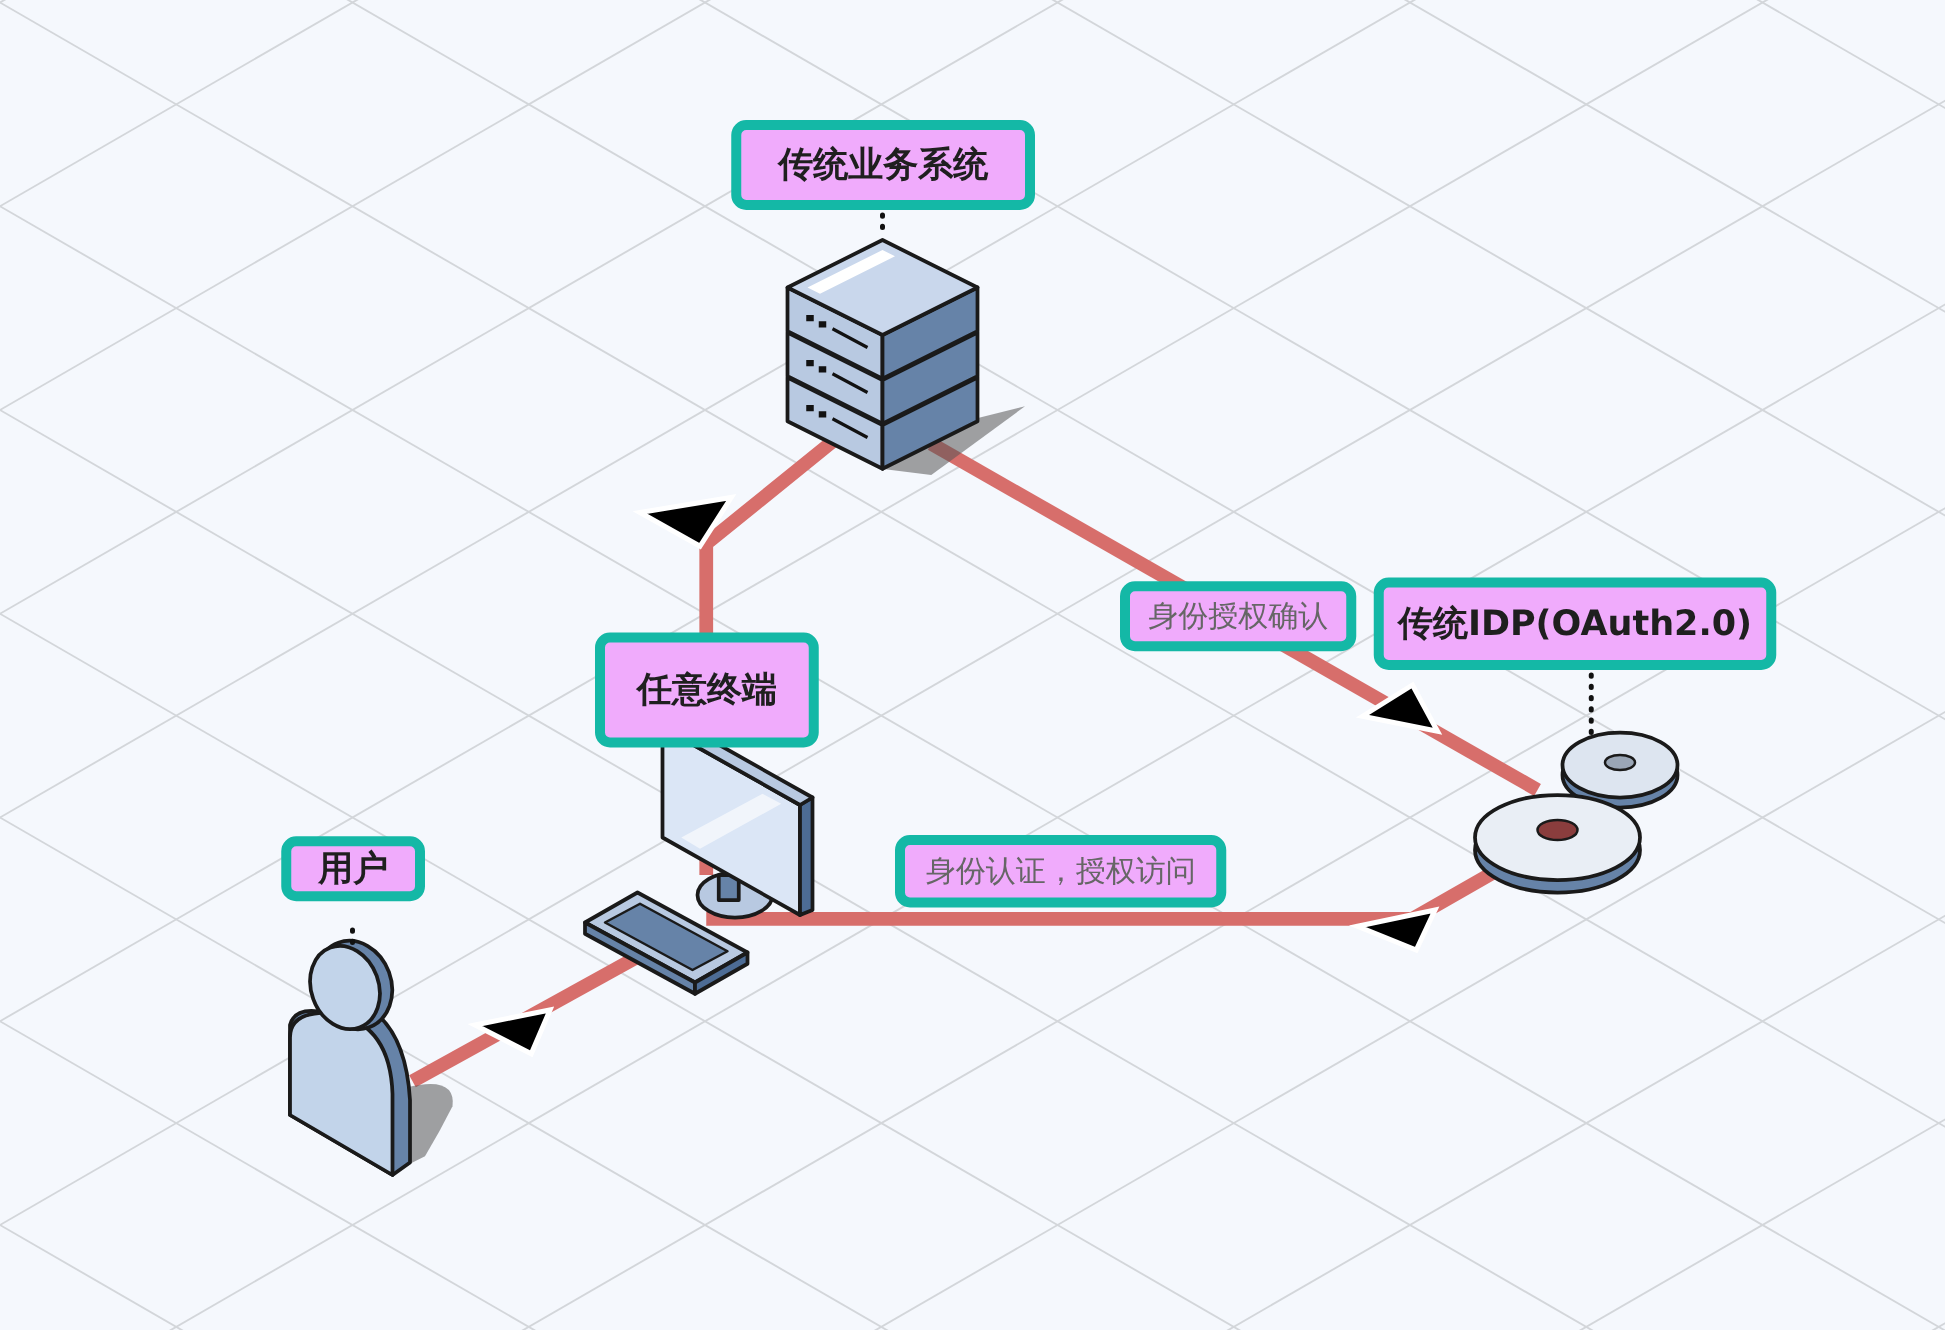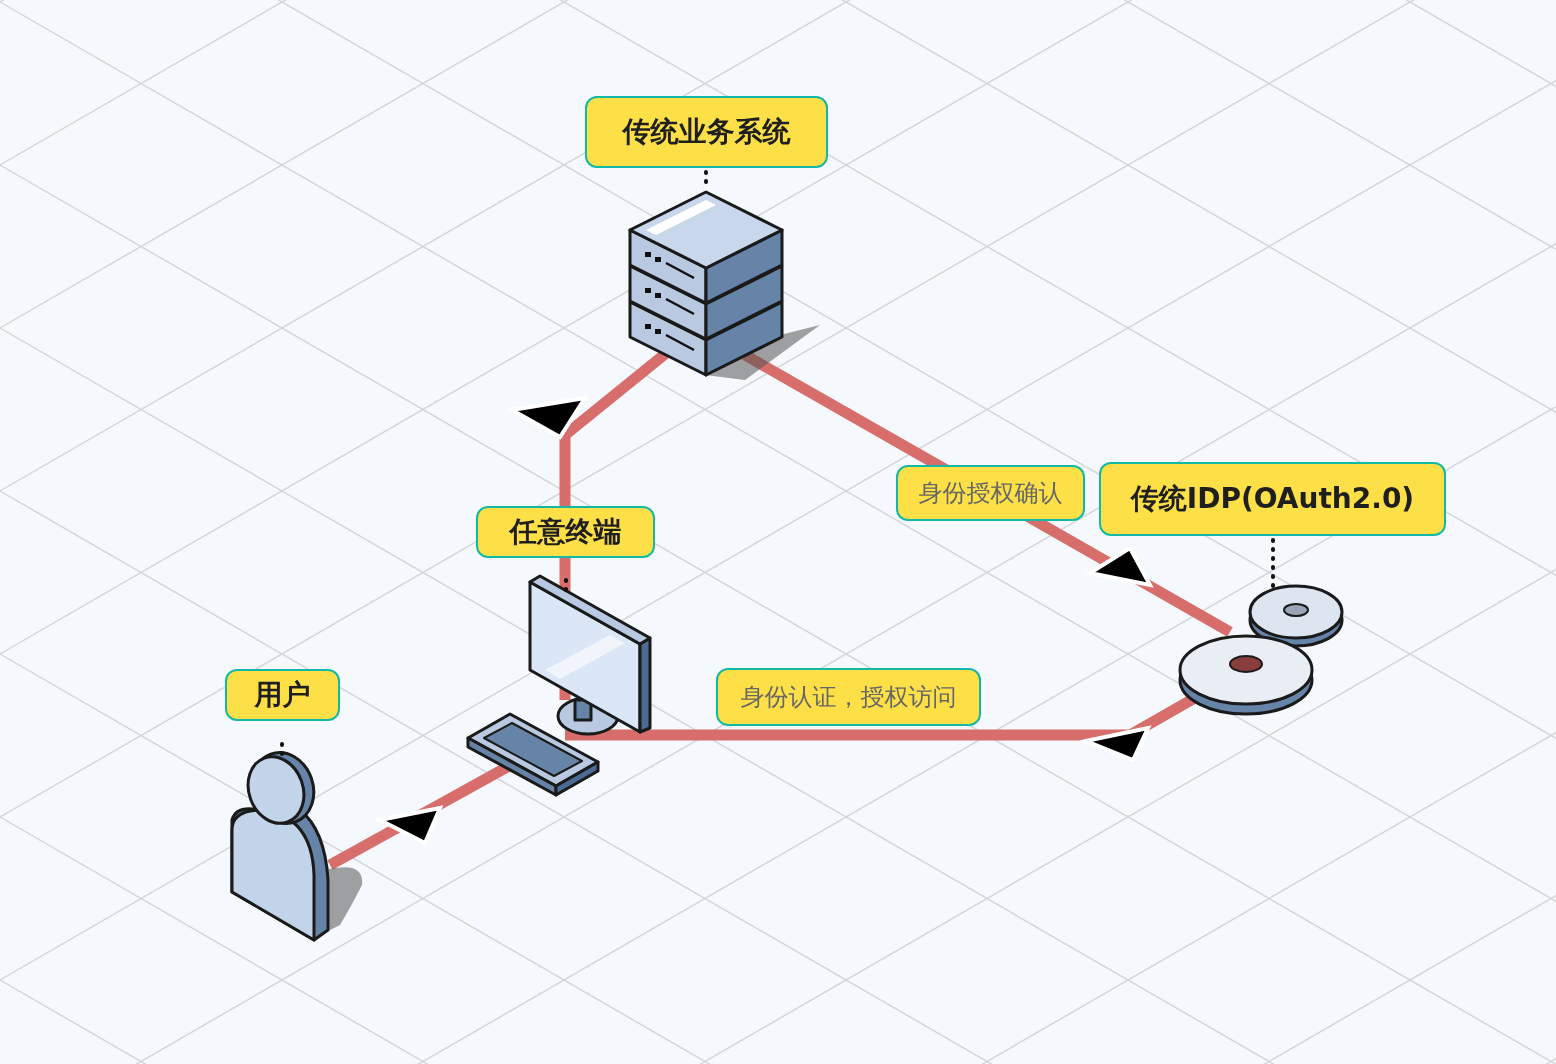--- a/index.html
+++ b/index.html
@@ -1,19 +1,19 @@
 <!DOCTYPE html>
 <html><head>
 <meta charset="utf-8">
 <style>
   html, body { margin:0; padding:0; }
   body { width:1556px; height:1064px; overflow:hidden; background:#f5f8fd; position:relative;
          font-family:"DejaVu Sans", "Liberation Sans", sans-serif; }
   #stage { position:absolute; left:0; top:0; width:1556px; height:1064px; }
-  .label { position:absolute; background:#fde047; border:2px solid #14b8a6; border-radius:12px;
+  .label { position:absolute; background:#f0abfc; border:8px solid #14b8a6; border-radius:12px;
            box-sizing:border-box; display:flex; align-items:center; justify-content:center;
            color:#1f1f1f; font-weight:bold; white-space:nowrap; }
   .label.edge { color:#666666; font-weight:normal; font-size:24px; border-radius:12px; }
   .label.node { font-size:28px; }
 </style>
 </head>
 <body>
 
 <svg id="stage" width="1556" height="1064" viewBox="0 0 1556 1064">
 
@@ -160,24 +160,24 @@
     <path d="M512,410 L585,398 L560,437 Z"></path>
     <path d="M1090,573 L1130,548 L1150,585 Z"></path>
     <path d="M1086,741 L1148,728 L1133,760 Z"></path>
     <path d="M380,820 L440,808 L425,843 Z"></path>
   </g>
 </svg>
 
 <div class="label node" style="left:585px;top:96px;width:243px;height:72px;">
   <span>传统业务系统</span>
 </div>
-<div class="label node" style="left:476px;top:506px;width:179px;height:52px;">
+<div class="label node" style="left:476px;top:506px;width:179px;height:92px;">
   <span>任意终端</span>
 </div>
-<div class="label node" style="left:1099px;top:462px;width:347px;height:74px;">
+<div class="label node" style="left:1099px;top:462px;width:322px;height:74px;">
   <span>传统IDP(OAuth2.0)</span>
 </div>
 <div class="label node" style="left:225px;top:669px;width:115px;height:52px;">
   <span>用户</span>
 </div>
 <div class="label edge" style="left:896px;top:465px;width:189px;height:56px;">
   <span>身份授权确认</span>
 </div>
 <div class="label edge" style="left:716px;top:668px;width:265px;height:58px;">
   <span>身份认证，授权访问</span>

